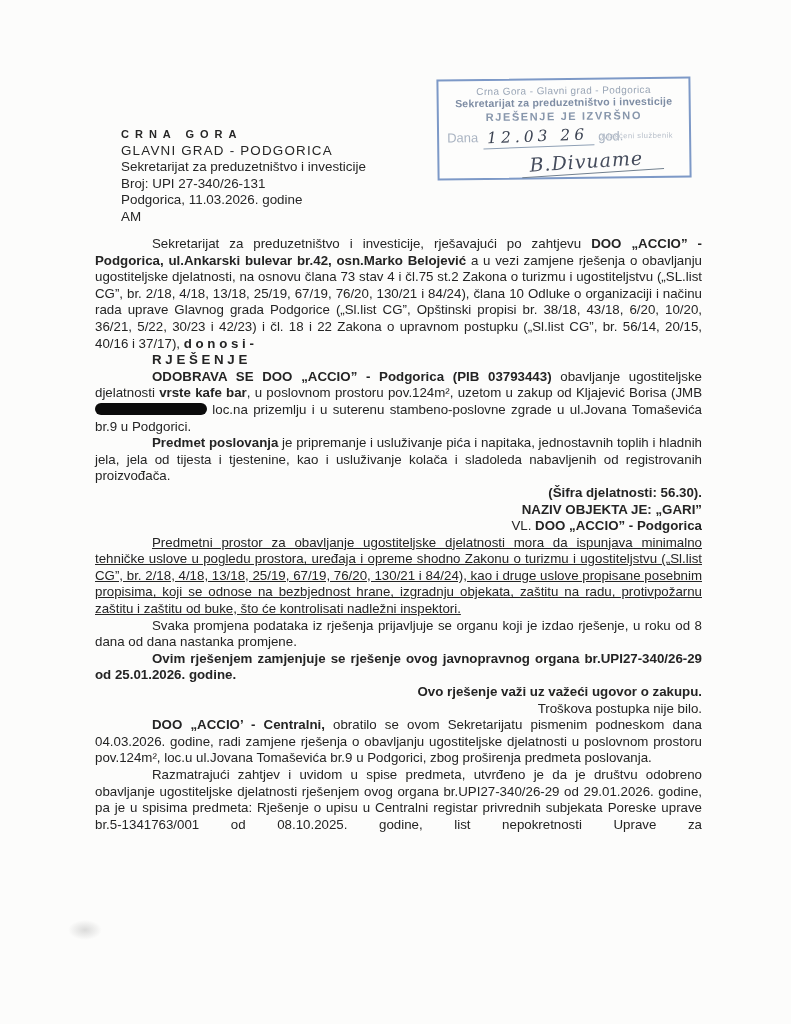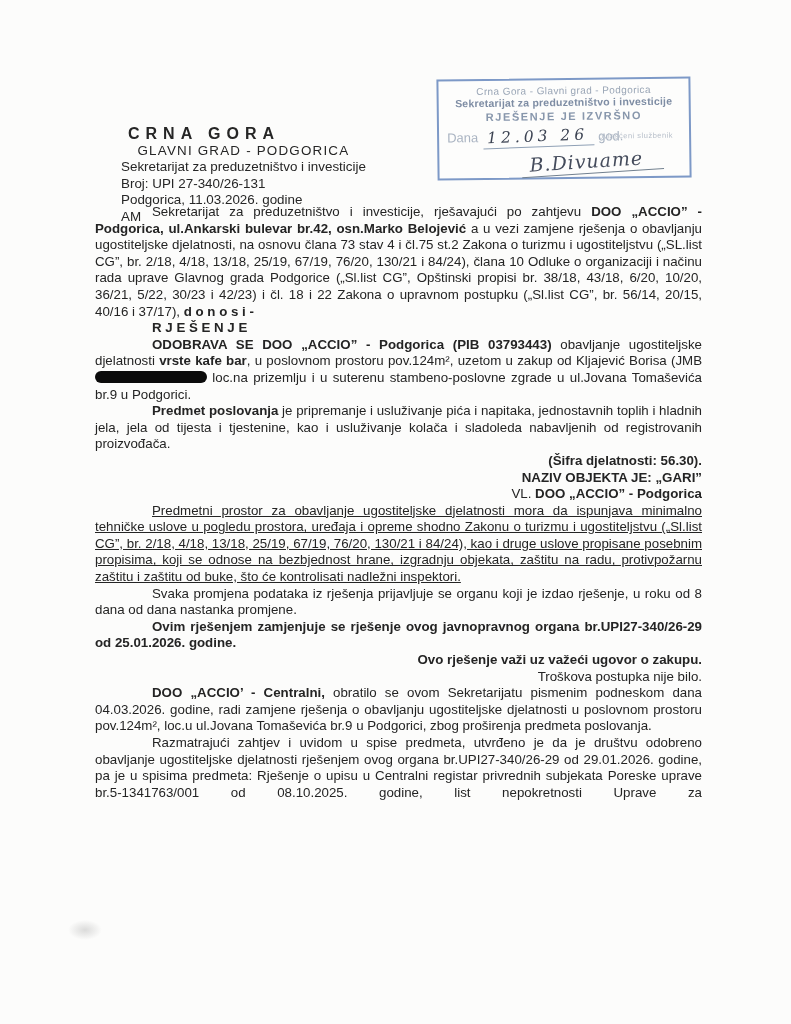--- a/index.html
+++ b/index.html
@@ -3,22 +3,22 @@
 <meta charset="utf-8">
 <style>
   html,body{margin:0;padding:0;background:#e8e8e8;}
   .page{
     position:relative; width:791px; height:1024px; margin:0 auto;
     background:#fcfcfb; overflow:hidden;
     font-family:"Liberation Sans", sans-serif; color:#222;
   }
   
   .hdr{position:absolute; left:121px; top:126px; font-size:13.4px; line-height:16.6px; color:#262626;}
-  .hdr .org1{letter-spacing:6px; font-weight:bold; font-size:16px;margin-left:7px;}
-  .hdr .org2{letter-spacing:1.2px;text-align:center;}
+  .hdr .org1{letter-spacing:6px; font-weight:bold; font-size:11px;}
+  .hdr .org2{letter-spacing:1.2px;}
   
   .stamp{
     position:absolute; left:437px; top:78px; width:254px; height:101px;
     border:2px solid var(--stamp-blue,#7d99c7);
     transform:rotate(-0.7deg);
     color:#8a97ab; text-align:center; padding-top:5px; box-sizing:border-box;
     background:rgba(255,255,255,0.25);
   }
   .stamp .s1{font-size:10px; color:#9aa6b6; letter-spacing:0.4px;}
   .stamp .s2{font-size:10.5px; font-weight:bold; color:#7e8da4; letter-spacing:0.2px;}
@@ -32,21 +32,21 @@
     transform:rotate(-1.5deg);
   }
   .stamp .sofficer{position:absolute; right:16px; top:52px; font-size:7.5px; color:#b6bec9; letter-spacing:0.5px;}
   .stamp .sig{
     position:absolute; right:26px; bottom:3px; font-size:19px; color:#454c5c;
     transform:rotate(-3deg); border-bottom:1px solid #72808f; padding:0 20px 1px 8px;
     letter-spacing:1px; white-space:nowrap;
   }
   
   .bodytxt{
-    position:absolute; left:95px; top:204px; width:607px;
+    position:absolute; left:95px; top:236px; width:607px;
     font-size:13.3px; line-height:16.6px; text-align:justify; color:#242424;
   }
   .bodytxt p{margin:0; text-indent:57px;}
   .b{font-weight:bold;}
   .h{font-weight:bold; text-indent:0;}
   .h1{margin-top:21px; margin-bottom:10px;}
   .h2{margin-top:2px; margin-bottom:9px;}
   .mt12{margin-top:12px;} .mt2{margin-top:2px;} .mt6{margin-top:6px;font-weight:bold;} .mt10{margin-top:10px;text-decoration:underline;}
   .line{text-align:right;}
   .stretch-last{text-align-last:justify;}

